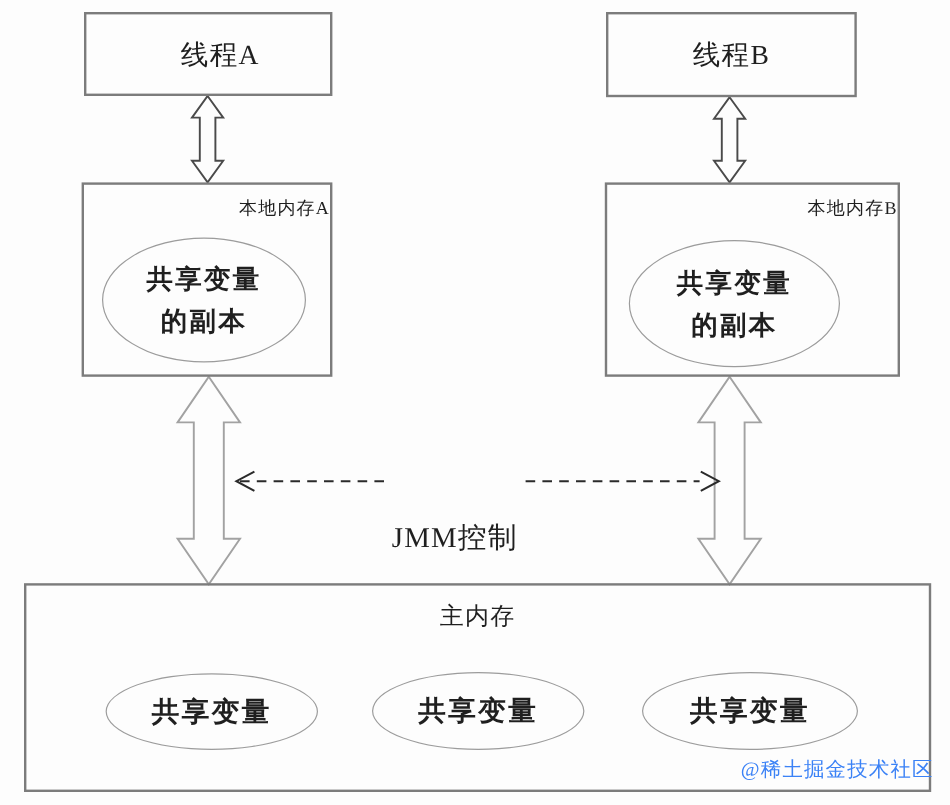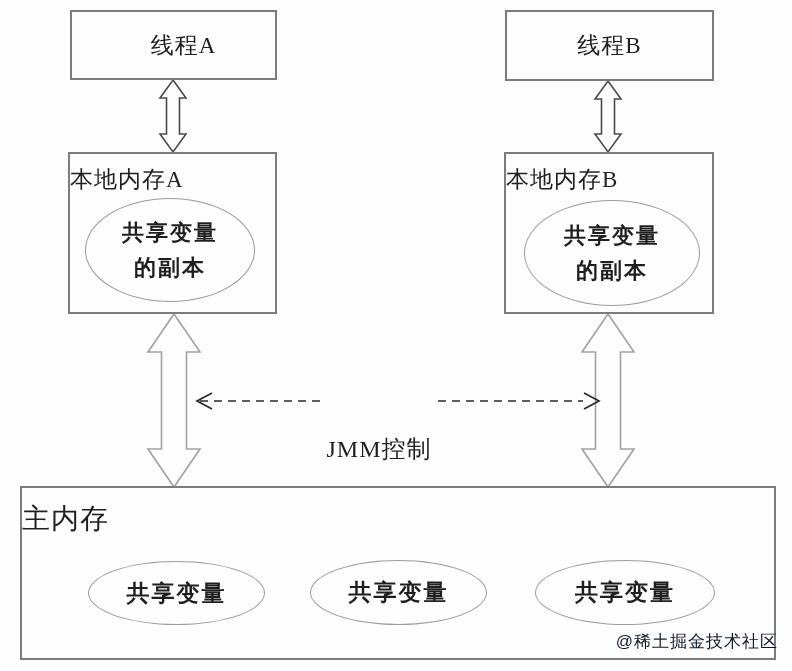--- a/index.html
+++ b/index.html
@@ -25,36 +25,36 @@
     border:1.5px solid #9c9c9c;
     border-radius:50%;
     box-sizing:border-box;
     display:flex;flex-direction:column;
     align-items:center;justify-content:center;
     background:transparent;
   }
   .ellipse-line{font-size:22px;line-height:35px;letter-spacing:2px;font-weight:600;}
   .local-title{
     position:absolute;left:0;right:0;top:10px;
-    text-align:left;font-size:23px;letter-spacing:1px;
+    text-align:right;font-size:15px;letter-spacing:1px;
   }
   .main-title{
     position:absolute;left:0;right:0;top:12px;
-    font-size:28px;letter-spacing:1px;
+    text-align:center;font-size:20px;letter-spacing:1px;
   }
   .main-ellipse-label{font-size:23px;letter-spacing:2px;font-weight:600;}
   .jmm-label{
     position:absolute;left:321px;top:386px;width:116px;height:30px;
     text-align:center;font-size:24px;line-height:30px;letter-spacing:1px;margin-top:48px;
   }
   .watermark{
     position:absolute;right:14px;top:630px;
     font-size:17px;letter-spacing:1px;
-    color:#0f172a;
-    font-family:Liberation Sans, sans-serif;
+    color:#3b82f6;
+    font-family:Liberation Serif, serif;
   }
 </style>
 </head>
 <body>
 
 <div class="canvas">
 
   <svg class="svg-layer" viewBox="0 0 792 671" aria-hidden="true">
 
     <g>
@@ -93,21 +93,21 @@
   </div>
 
   <div class="box" style="left:68px;top:152px;width:209px;height:162px;">
     <div class="local-title">本地内存A</div>
     <div class="ellipse" style="left:15px;top:44px;width:170px;height:104px;">
       <span class="ellipse-line">共享变量</span>
       <span class="ellipse-line">的副本</span>
     </div>
   </div>
 
-  <div class="box" style="left:504px;top:152px;width:210px;height:162px;">
+  <div class="box" style="left:504px;top:152px;width:246px;height:162px;">
     <div class="local-title">本地内存B</div>
     <div class="ellipse" style="left:18px;top:46px;width:176px;height:106px;">
       <span class="ellipse-line">共享变量</span>
       <span class="ellipse-line">的副本</span>
     </div>
   </div>
 
   <div class="jmm-label">JMM控制</div>
 
   <div class="box" style="left:20px;top:486px;width:756px;height:174px;">

